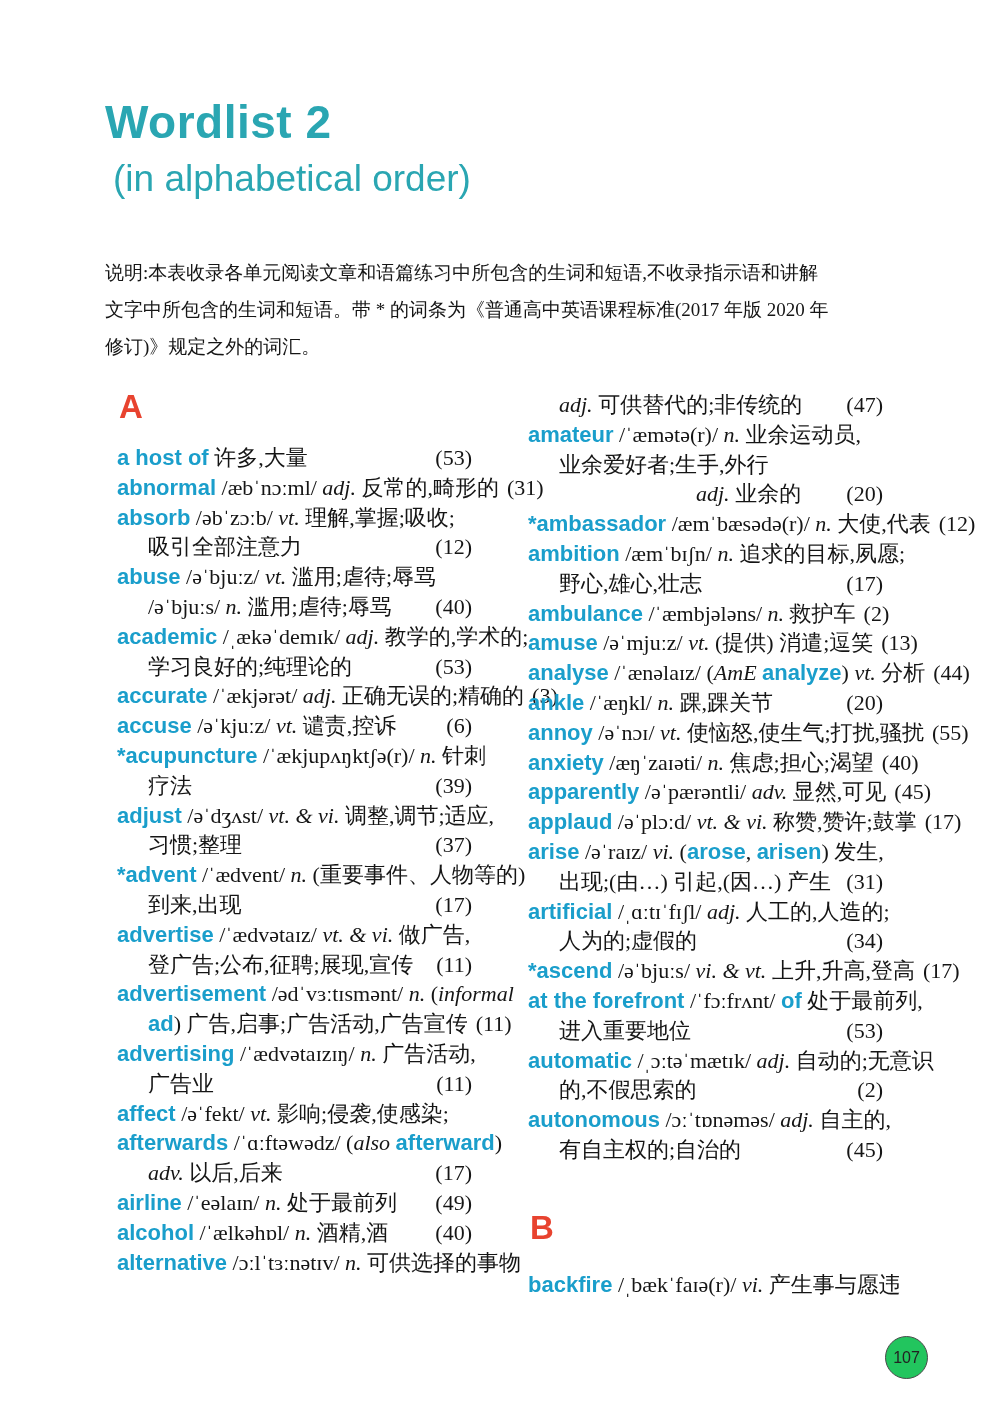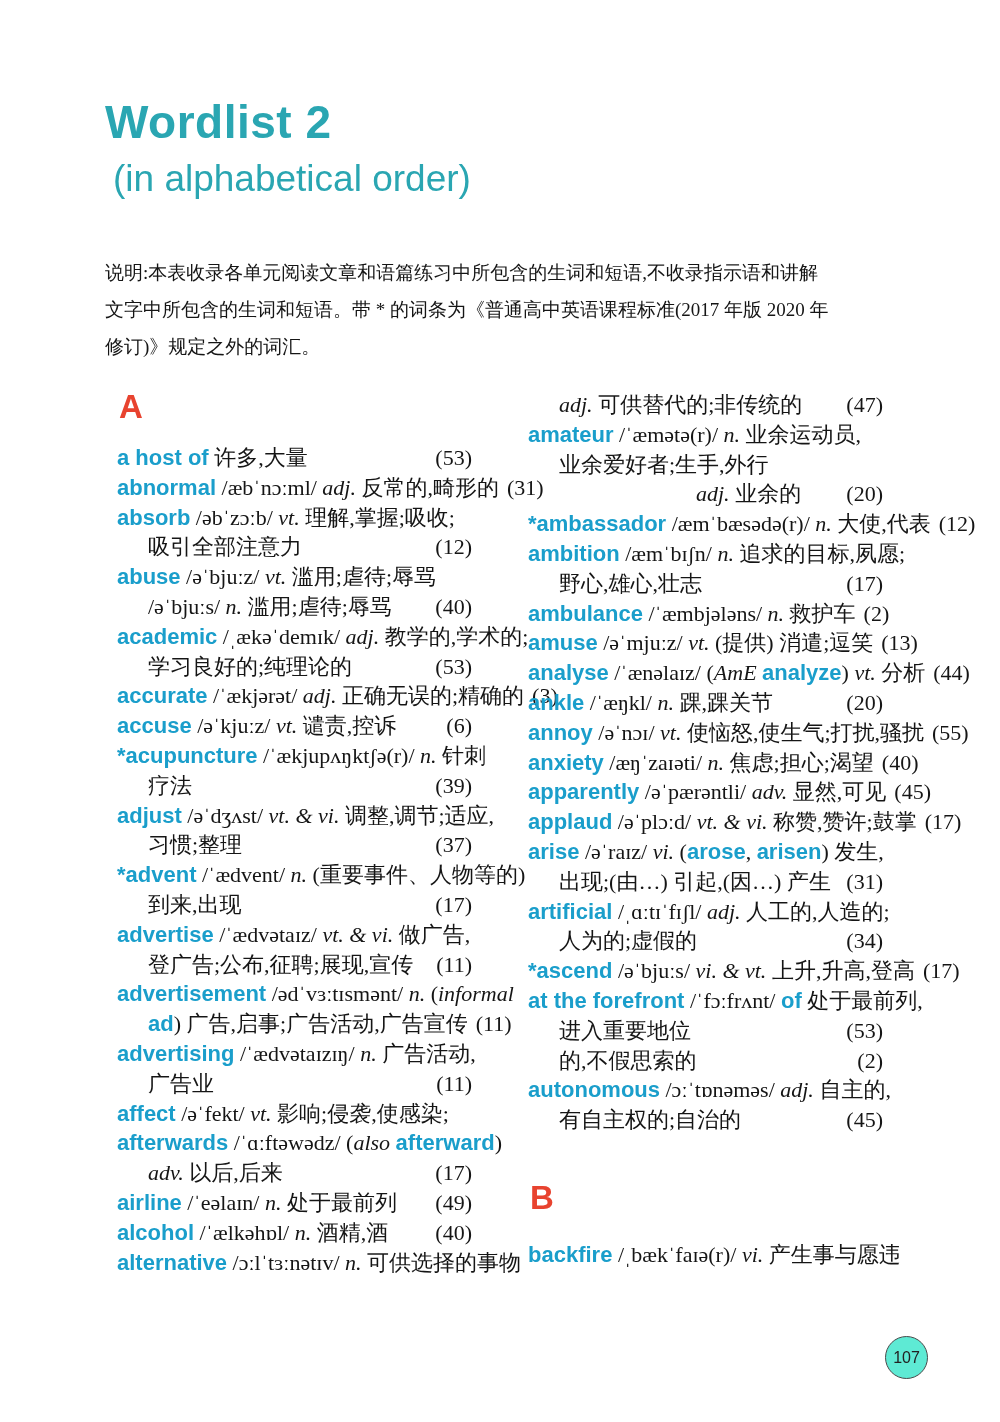--- a/index.html
+++ b/index.html
@@ -54,21 +54,21 @@
     font-family:"Liberation Sans","DejaVu Sans",sans-serif;
     font-weight:700;color:var(--headword);
   }
   .s-pl{color:var(--ink);}
   .s-it{font-style:italic;color:var(--ink);}
   .pagenum-badge{
     position:absolute;left:885px;top:1336px;width:41px;height:41px;
     border:1.5px solid #4a4a4a;border-radius:50%;
     display:flex;align-items:center;justify-content:center;
     font-family:"Liberation Sans","DejaVu Sans",sans-serif;
-    font-size:16px;color:#222;background:#5eead4;
+    font-size:16px;color:#222;background:#22c55e;
   }
 </style>
 </head>
 <body>
 
 <div class="page">
 
   <header class="header">
     <div class="title">Wordlist 2</div>
     <div class="subtitle">(in alphabetical order)</div>
@@ -329,20 +329,23 @@
         <div class="entry">
           <div class="line i0">
             <span class="line-text"><span class="s-hw">at the forefront</span><span class="s-pl"> /ˈfɔːfrʌnt/ </span><span class="s-hw">of</span><span class="s-pl"> 处于最前列,</span></span>
           </div>
           <div class="line i1">
             <span class="line-text"><span class="s-pl">进入重要地位</span></span>
             <span class="num">(53)</span>
           </div>
         </div>
         <div class="entry">
+          <div class="line i0">
+            <span class="line-text"><span class="s-hw">automatic</span><span class="s-pl"> /ˌɔːtəˈmætɪk/ </span><span class="s-it">adj.</span><span class="s-pl"> 自动的;无意识</span></span>
+          </div>
           <div class="line i1">
             <span class="line-text"><span class="s-pl">的,不假思索的</span></span>
             <span class="num">(2)</span>
           </div>
         </div>
         <div class="entry">
           <div class="line i0">
             <span class="line-text"><span class="s-hw">autonomous</span><span class="s-pl"> /ɔːˈtɒnəməs/ </span><span class="s-it">adj.</span><span class="s-pl"> 自主的,</span></span>
           </div>
           <div class="line i1">

